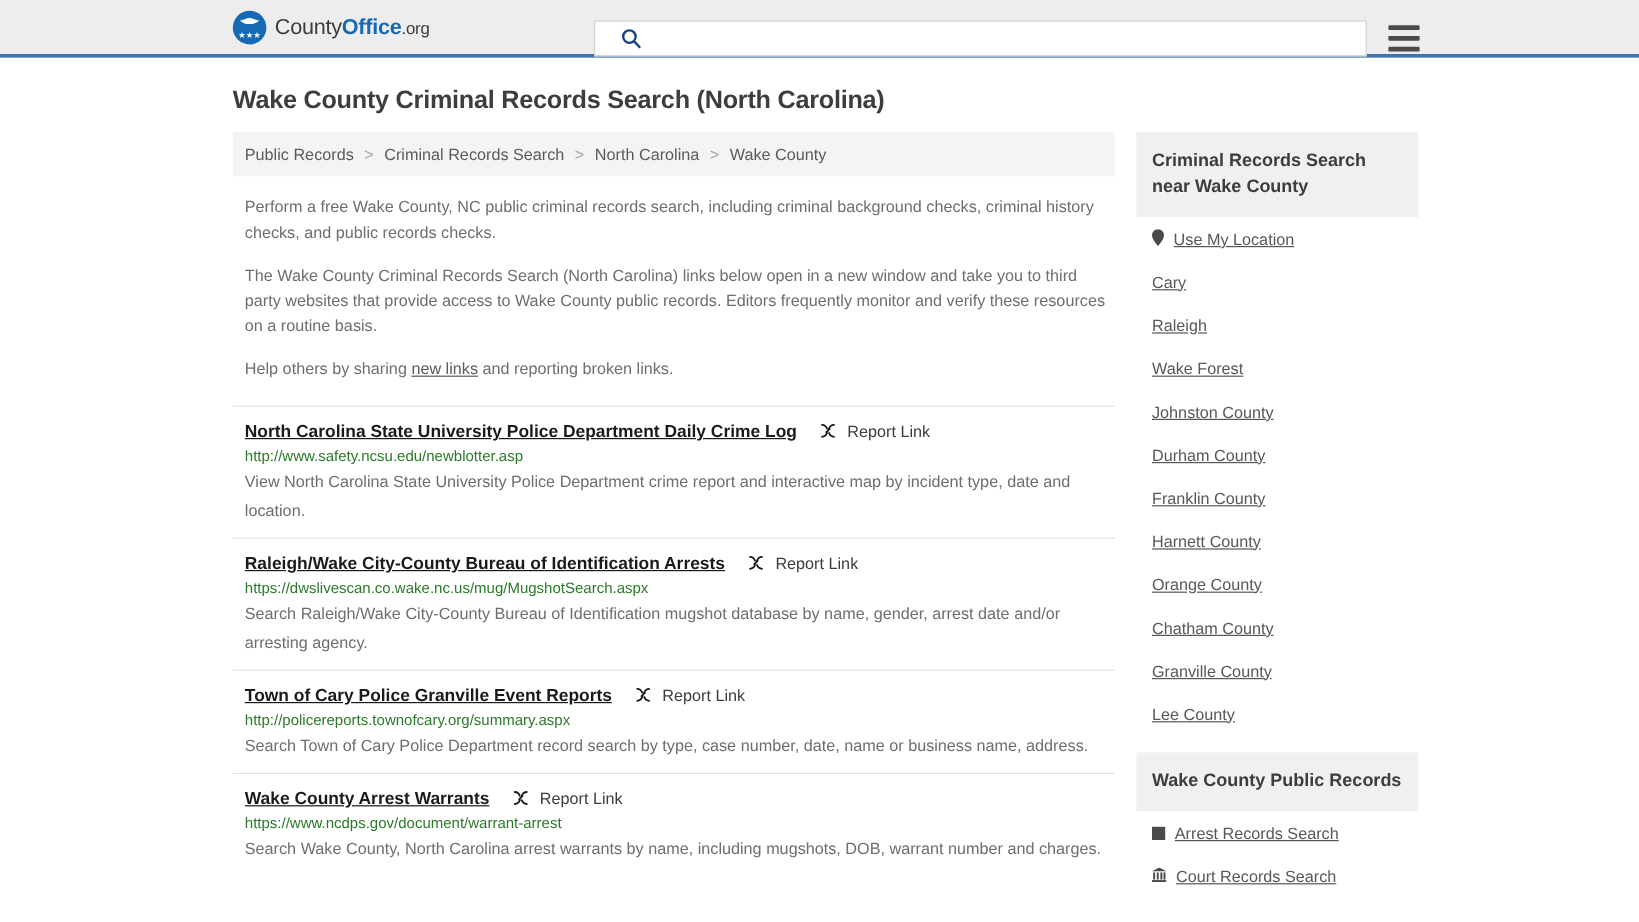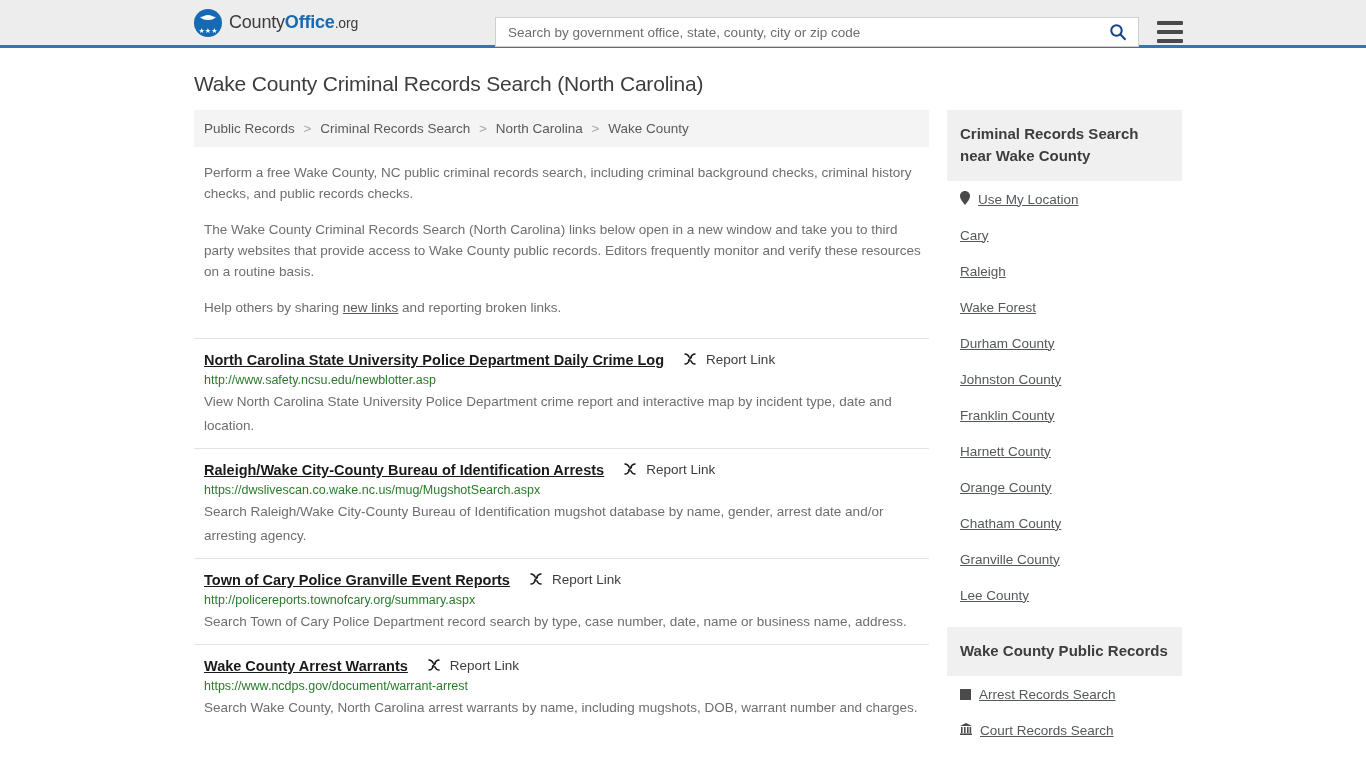--- a/index.html
+++ b/index.html
@@ -110,21 +110,21 @@
     background: #4a4a4a; border-radius: 1px;
   }
 
   
   .page {
     width: 1366px;
     padding: 0 194px;
   }
   .page-title {
     font-size: 21px;
-    font-weight: normal;
+    font-weight: bold;
     color: #3d3d3d;
     margin: 24px 0 14px 0;
     letter-spacing: -0.2px;
   }
   .columns {
     display: flex;
     align-items: flex-start;
     gap: 18px;
   }
   .main-col { width: 735px; flex: 0 0 735px; }
@@ -246,21 +246,20 @@
           <path d="M10 1 C7 1 5 3 2 3 C4 5 6 6 10 6 C14 6 16 5 18 3 C15 3 13 1 10 1 Z" fill="#ffffff"></path>
         </svg>
       </div>
       <div class="stars">★★★</div>
     </div>
     <div class="logo-text"><span class="logo-county">County</span><span class="logo-office">Office</span><span class="logo-org">.org</span></div>
   </div>
 
   <div class="search-area">
     <div class="search-box">
-      <input class="search-input" type="text" placeholder="Search by government office, state, county, city or zip code" style="">
       <button class="search-btn">
         <svg width="18" height="18" viewBox="0 0 18 18">
           <circle cx="7.5" cy="7.5" r="5.2" fill="none" stroke="#16437e" stroke-width="2"></circle>
           <line x1="11.3" y1="11.3" x2="16.5" y2="16.8" stroke="#16437e" stroke-width="2"></line>
         </svg>
       </button>
     </div>
     <div class="hamburger">
       <span></span>
       <span></span>
@@ -377,24 +376,24 @@
           <li>
               <a>Cary</a>
             </li>
           <li>
               <a>Raleigh</a>
             </li>
           <li>
               <a>Wake Forest</a>
             </li>
           <li>
+              <a>Johnston County</a>
+            </li>
+          <li>
               <a>Durham County</a>
-            </li>
-          <li>
-              <a>Johnston County</a>
             </li>
           <li>
               <a>Franklin County</a>
             </li>
           <li>
               <a>Harnett County</a>
             </li>
           <li>
               <a>Orange County</a>
             </li>

